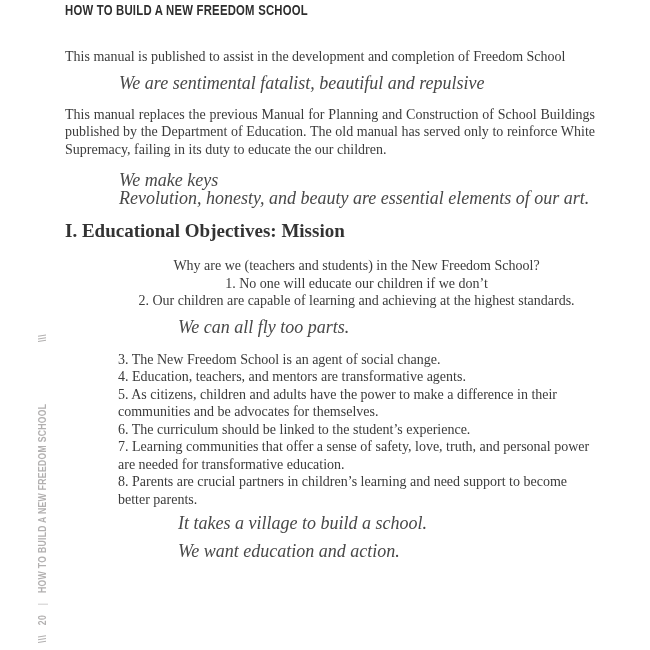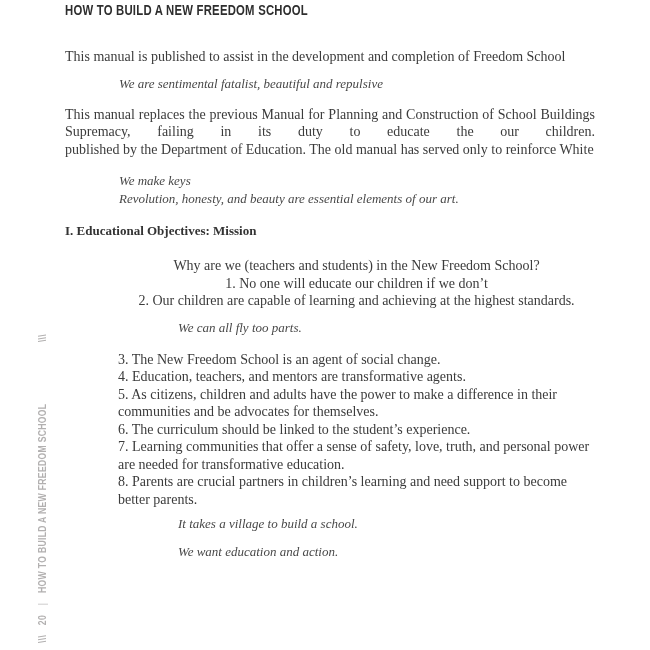--- a/index.html
+++ b/index.html
@@ -66,29 +66,29 @@
     transform-origin: 0 50%;
     letter-spacing: 0.3px;
   }
 
   .para { color: #3b3b3b; margin-top: 30px; }
   .just > .line:not(:last-child) { text-align: justify; text-align-last: justify; }
   .p2 { margin-top: 13px; }
 
   .quote, .quoteblock {
     font-style: italic;
-    font-size: 13px;
+    font-size: 18px;
     color: #484848;
     margin-left: 54px;
   }
   .q1 { margin-top: 9.5px; }
   .quoteblock { margin-top: 14px; }
 
   h2 {
-    font-size: 13px;
+    font-size: 19px;
     font-weight: bold;
     color: #333333;
     margin-top: 14.5px;
     line-height: 18px;
   }
 
   .listblock { margin-left: 53px; }
   .listblock.first { margin-top: 17.5px; text-align: center; }
   .listblock.mid   { margin-top: 14.5px; }
 
@@ -117,22 +117,22 @@
     <h1><span class="condensed">HOW TO BUILD A NEW FREEDOM SCHOOL</span></h1>
 
     <div class="para just">
         <div class="line">This manual is published to assist in the development and completion of Freedom School</div>
       </div>
 
     <div class="quote q1">We are sentimental fatalist, beautiful and repulsive</div>
 
     <div class="para just p2">
         <div class="line">This manual replaces the previous Manual for Planning and Construction of School Buildings</div>
+        <div class="line">published by the Department of Education. The old manual has served only to reinforce White</div>
         <div class="line">Supremacy, failing in its duty to educate the our children.</div>
-        <div class="line">published by the Department of Education. The old manual has served only to reinforce White</div>
       </div>
 
     <div class="quoteblock">
         <div class="line">We make keys</div>
         <div class="line">Revolution, honesty, and beauty are essential elements of our art.</div>
       </div>
 
     <h2>I. Educational Objectives: Mission</h2>
 
     <div class="listblock first">

